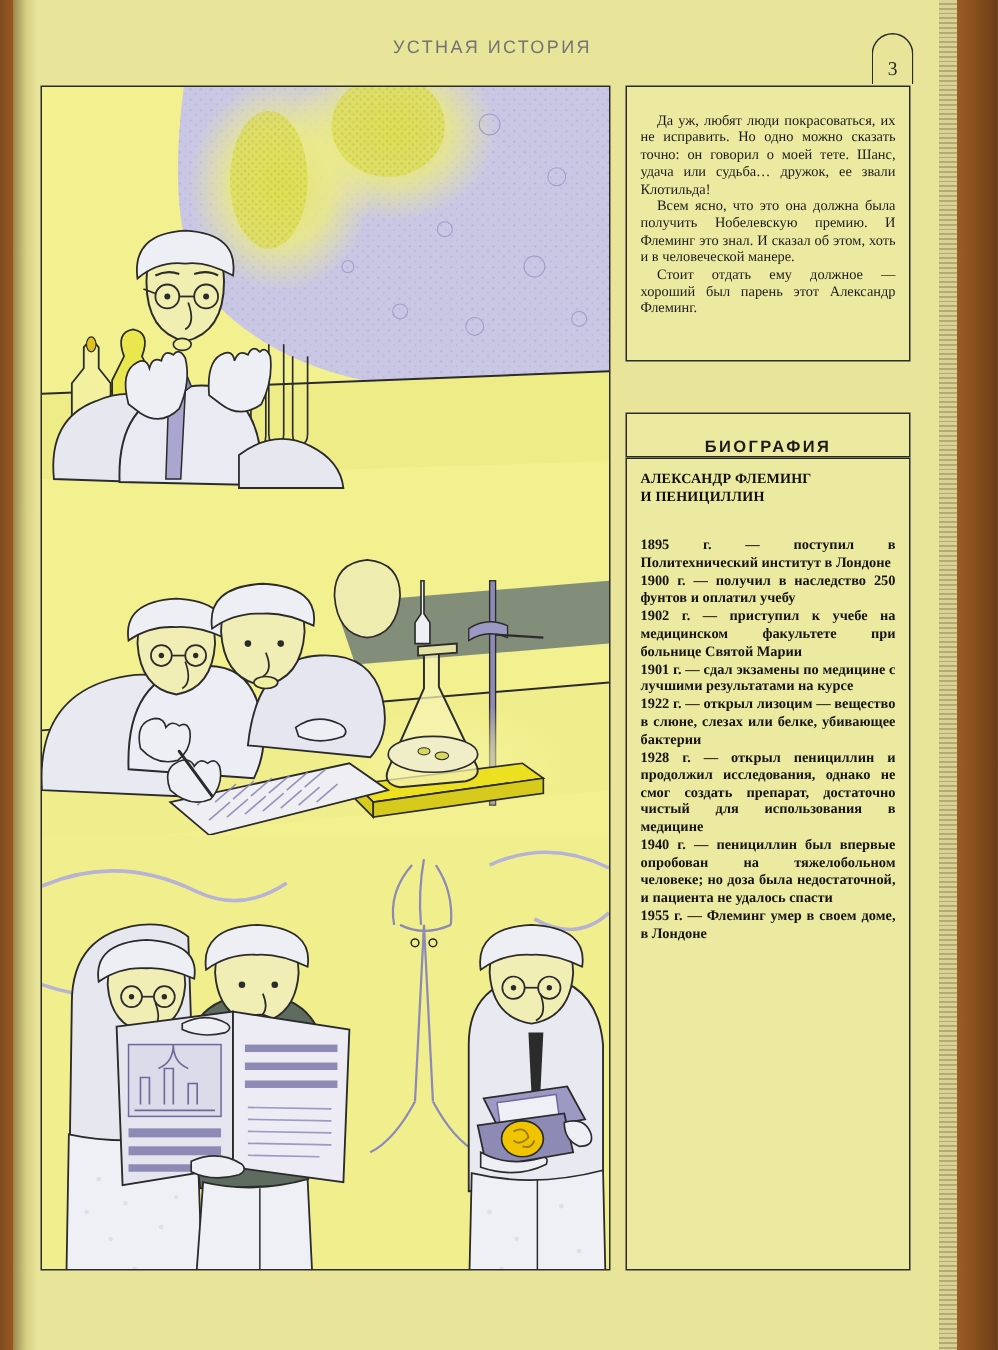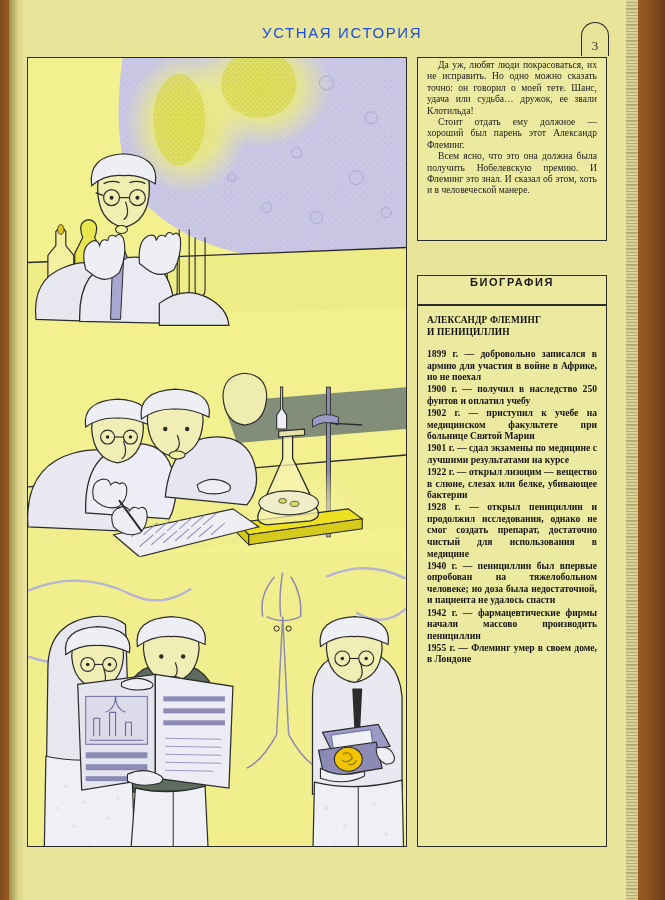--- a/index.html
+++ b/index.html
@@ -50,23 +50,23 @@
 
   
   #header {
     position: absolute;
     left: 18px; top: 24px; width: 580px; height: 26px;
   }
   #head-title {
     position: absolute;
     left: 235px; top: 0;
     font-family: "Liberation Sans", "DejaVu Sans", sans-serif;
-    font-size: 15px;
+    font-size: 12px;
     letter-spacing: 1.6px;
-    color: #1d4ed8;
+    color: #737373;
     font-weight: 400;
   }
 
   
   #pagenum {
     position: absolute;
     left: 572px; top: 22px;
     width: 28px; height: 34px;
     border: 1.2px solid #2b2b2b;
     border-bottom: none;
@@ -100,45 +100,45 @@
   #col {
     position: absolute;
     left: 390px; top: 0; width: 190px; height: 790px;
   }
   .colbox {
     position: absolute;
     left: 0; width: 190px;
     border: 1.2px solid #2b2b2b;
     background: #eceaa0;
   }
-  #box-intro { top: 0; height: 184px; padding: 1px 9px 4px 9px; }
+  #box-intro { top: 0; height: 184px; padding: 17px 9px 4px 9px; }
   #box-bio-head {
     top: 218px; height: 30px;
-    display: flex; align-items: flex-start; justify-content: center;
+    display: flex; align-items: flex-end; justify-content: center;
   }
   #box-bio { top: 248px; height: 542px; padding: 9px 9px 6px 9px; }
 
   .ptext {
     font-family: "Liberation Serif", "DejaVu Serif", serif;
     font-size: 9.6px;
     line-height: 11.4px;
     color: #1b1b1b;
     text-align: justify;
     text-indent: 11px;
     margin-bottom: 0;
     hyphens: auto;
   }
   #bio-title-text {
     font-family: "Liberation Serif", serif;
     font-size: 9.4px;
     font-weight: bold;
     line-height: 11.5px;
     color: #101010;
     letter-spacing: .15px;
-    margin-bottom: 10px;
+    margin-bottom: 20px;
   }
   #bio-head-text {
     font-family: "Liberation Sans", "DejaVu Sans", sans-serif;
     font-size: 11px;
     font-weight: bold;
     letter-spacing: 1.6px;
     color: #1b1b1b;
   }
   .bioitem {
     font-family: "Liberation Serif", "DejaVu Serif", serif;
@@ -481,42 +481,41 @@
             <ellipse cx="352" cy="826" rx="22" ry="8"></ellipse>
           </g>
         </g>
       </svg>
     </div>
 
     <div id="col">
 
       <div class="colbox" id="box-intro">
         <p class="ptext">Да уж, любят люди покрасоваться, их не исправить. Но одно можно сказать точно: он говорил о моей тете. Шанс, удача или судьба… дружок, ее звали Клотильда!</p>
+        <p class="ptext">Всем ясно, что это она должна была получить Нобелевскую премию. И Флеминг это знал. И сказал об этом, хоть и в человеческой манере.</p>
         <p class="ptext">Стоит отдать ему должное — хороший был парень этот Александр Флеминг.</p>
-        <p class="ptext">Всем ясно, что это она должна была получить Нобелевскую премию. И Флеминг это знал. И сказал об этом, хоть и в человеческой манере.</p>
       </div>
 
       <div class="colbox" id="box-bio-head">
         <span id="bio-head-text">БИОГРАФИЯ</span>
       </div>
 
       <div class="colbox" id="box-bio">
         <div id="bio-title-text">
             <div>АЛЕКСАНДР ФЛЕМИНГ</div>
             <div>И ПЕНИЦИЛЛИН</div>
           </div>
         <div id="bio-list">
-            <p class="bioitem"><span class="yr">1899 г.</span> — добровольно записался в армию для участия в войне в Африке, но не поехал</p>
+            <p class="bioitem"><span class="yr">1895 г.</span> — поступил в Политехнический институт в Лондоне</p>
             <p class="bioitem"><span class="yr">1900 г.</span> — получил в наследство 250 фунтов и оплатил учебу</p>
             <p class="bioitem"><span class="yr">1902 г.</span> — приступил к учебе на медицинском факультете при больнице Святой Марии</p>
             <p class="bioitem"><span class="yr">1901 г.</span> — сдал экзамены по медицине с лучшими результатами на курсе</p>
             <p class="bioitem"><span class="yr">1922 г.</span> — открыл лизоцим — вещество в слюне, слезах или белке, убивающее бактерии</p>
             <p class="bioitem"><span class="yr">1928 г.</span> — открыл пенициллин и продолжил исследования, однако не смог создать препарат, достаточно чистый для использования в медицине</p>
             <p class="bioitem"><span class="yr">1940 г.</span> — пенициллин был впервые опробован на тяжелобольном человеке; но доза была недостаточной, и пациента не удалось спасти</p>
-            <p class="bioitem"><span class="yr">1942 г.</span> — фармацевтические фирмы начали массово производить пенициллин</p>
             <p class="bioitem"><span class="yr">1955 г.</span> — Флеминг умер в своем доме, в Лондоне</p>
           </div>
       </div>
 
     </div>
   </div>
 
   <div id="gutter"></div>
 </div>
 

